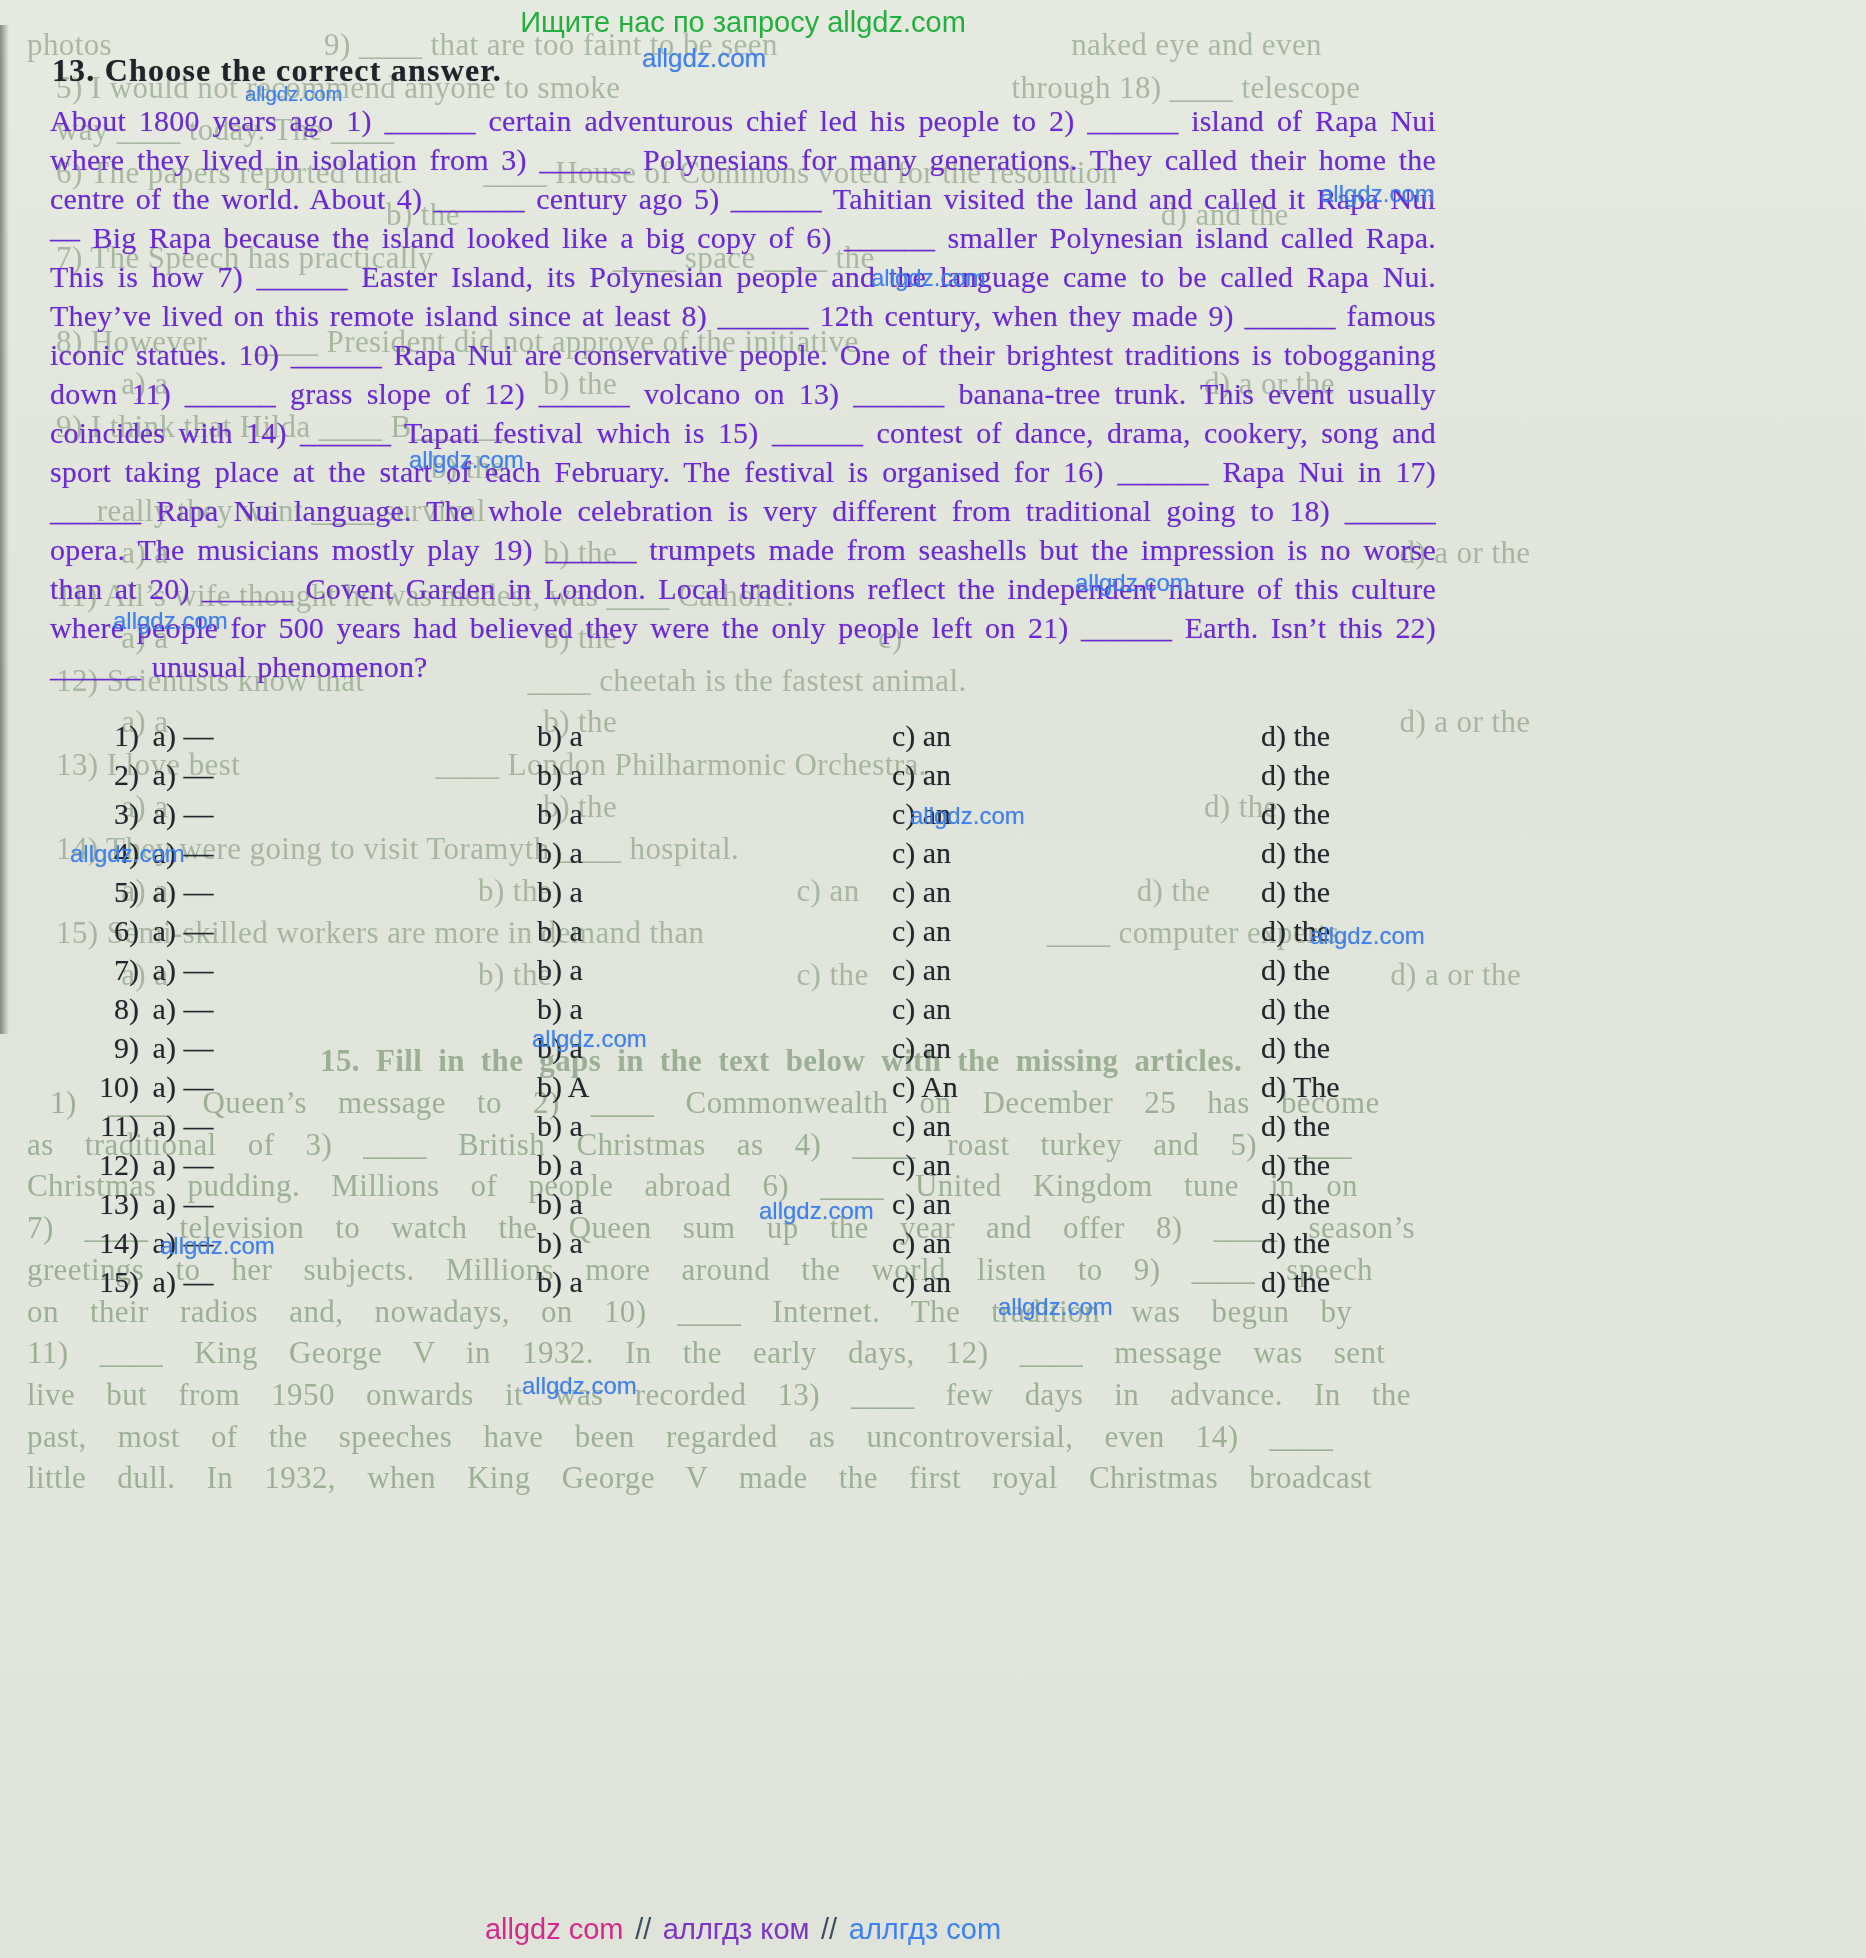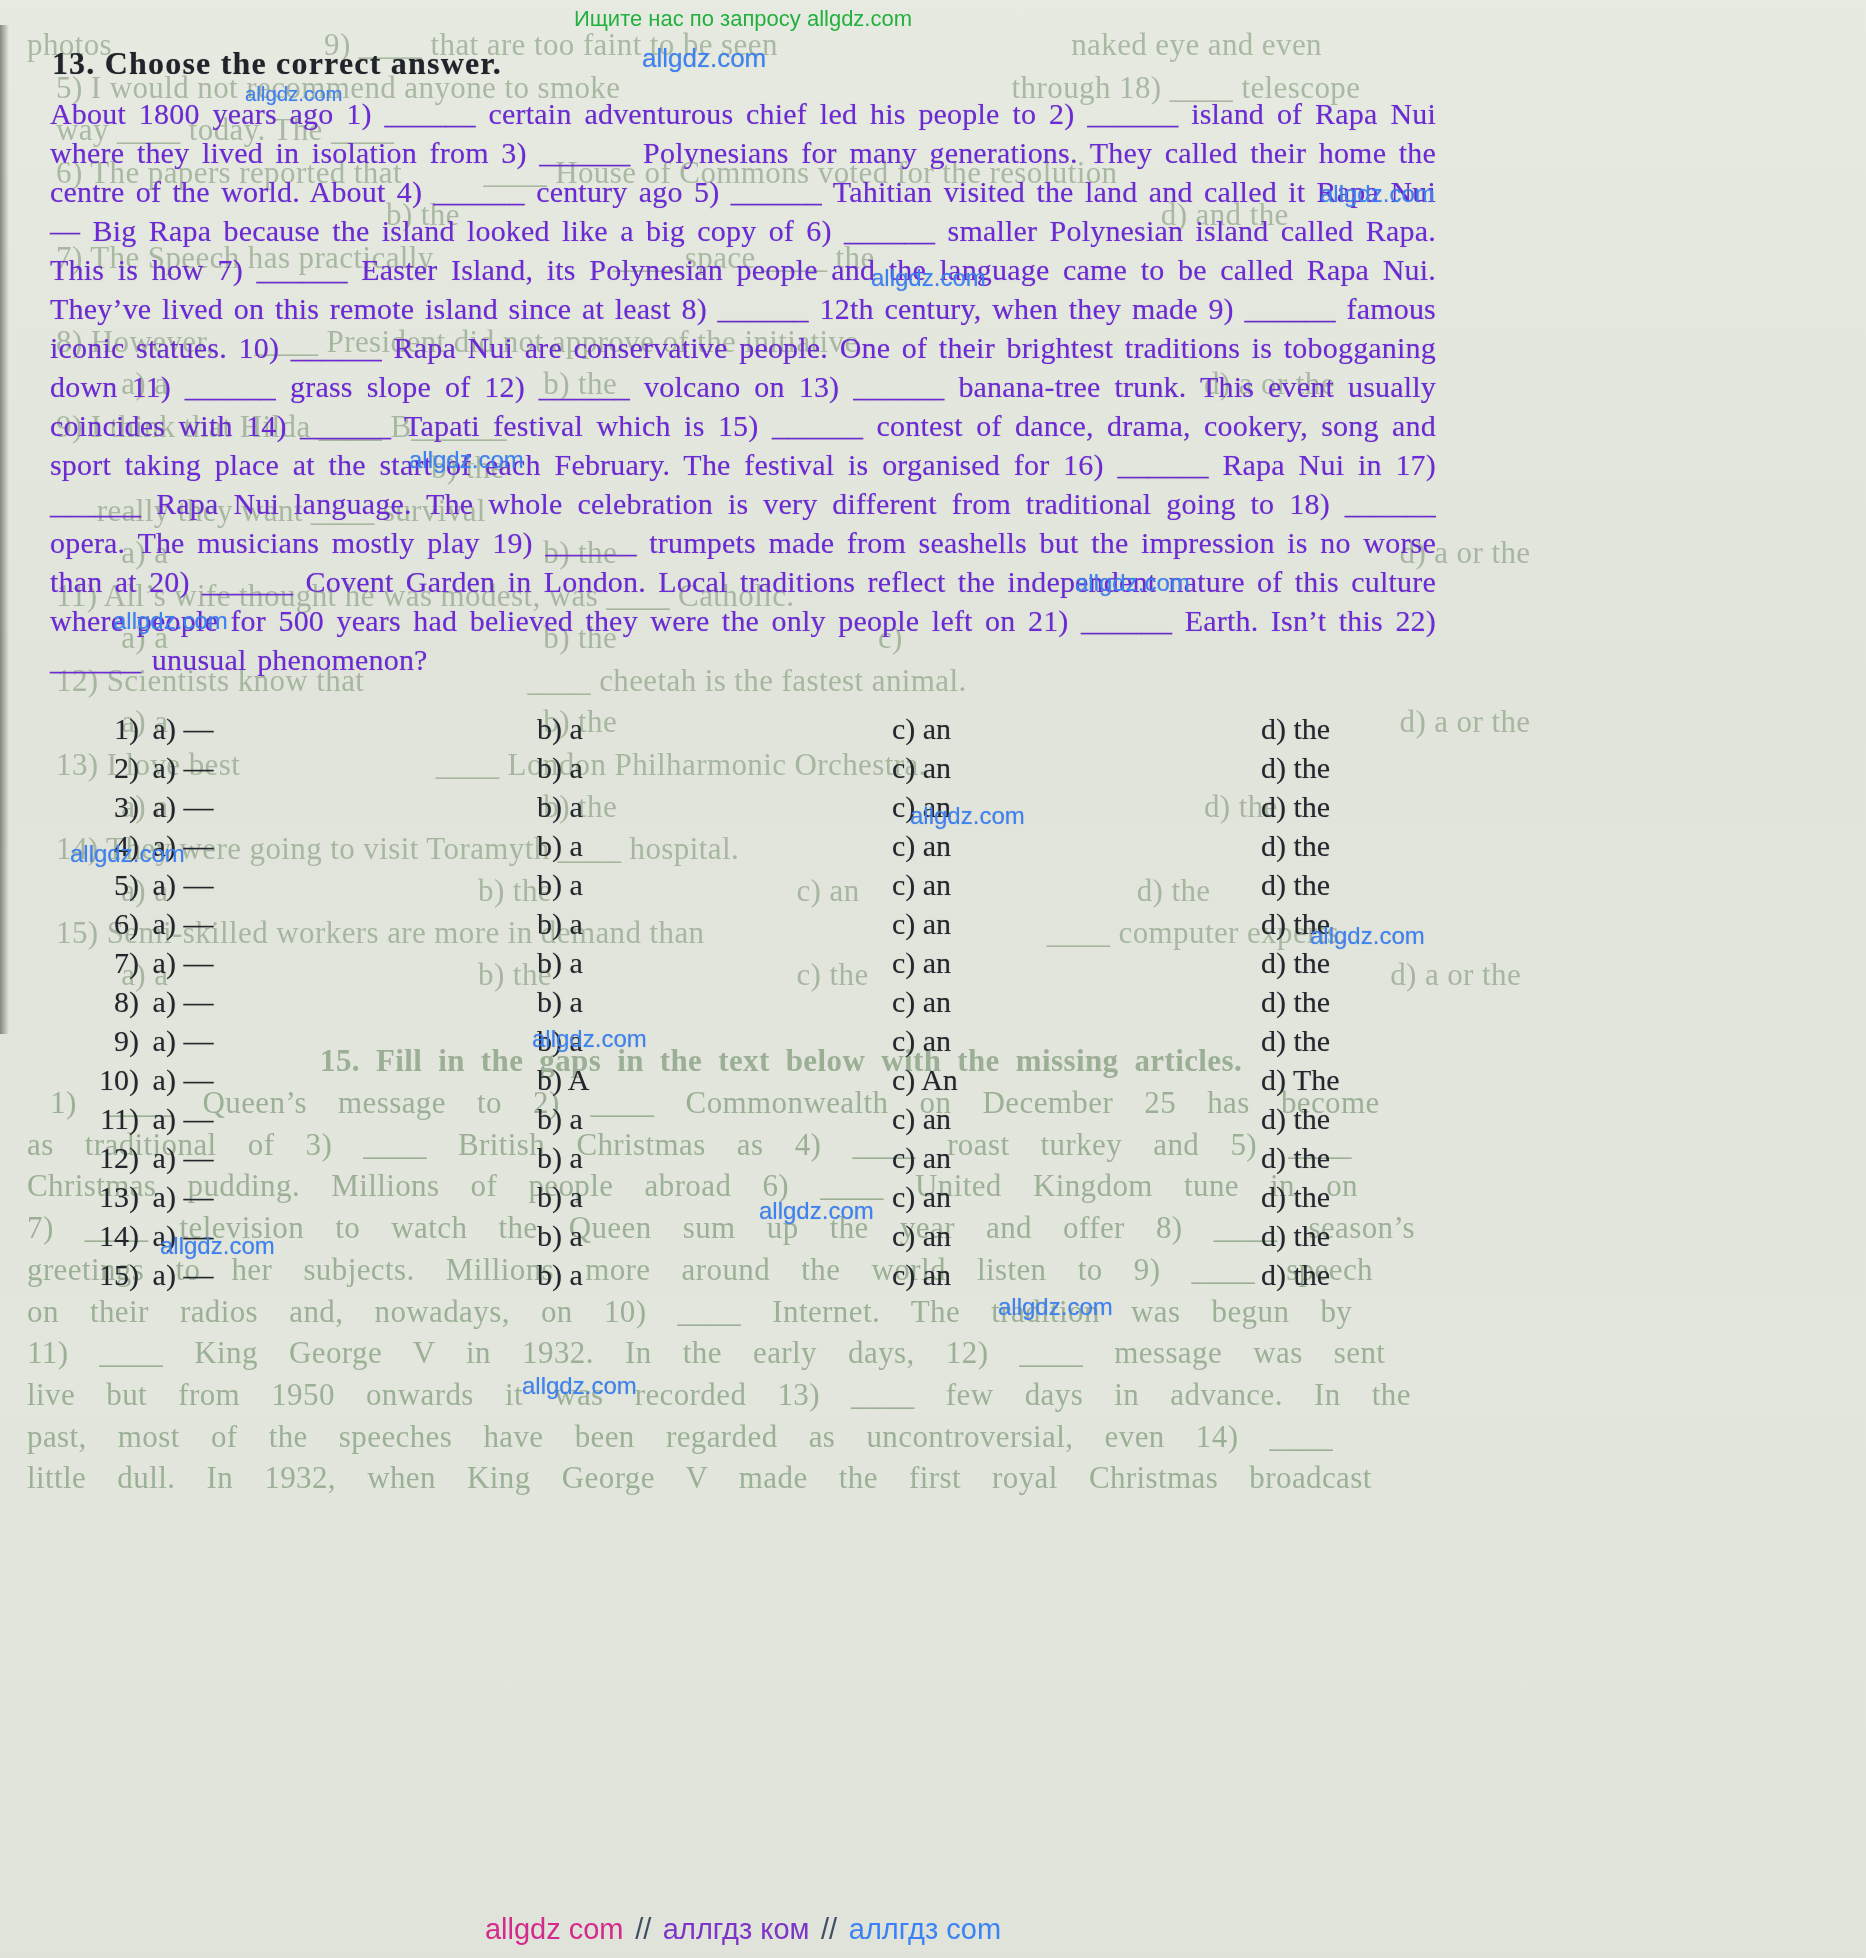--- a/index.html
+++ b/index.html
@@ -43,21 +43,21 @@
   .b32{left:27px;top:1460px}
   .b23,.b24,.b25,.b26,.b27,.b28,.b29,.b30,.b31,.b32{color:rgba(110,140,104,0.6)}
 
   
   .content { position:absolute; left:50px; top:0; width:1386px; z-index:2; }
 
   .promo {
     margin-top:5.8px;
     text-align:center;
     font-family:"Liberation Sans", sans-serif;
-    font-size:22px;
+    font-size:29px;
     color:#22b03e;
   }
 
   .title {
     margin:13.6px 0 0 1.9px;
     font-size:32px;
     font-weight:bold;
     letter-spacing:1.2px;
     color:#20242a;
     text-shadow:0 0 1px rgba(32,36,42,.35);

